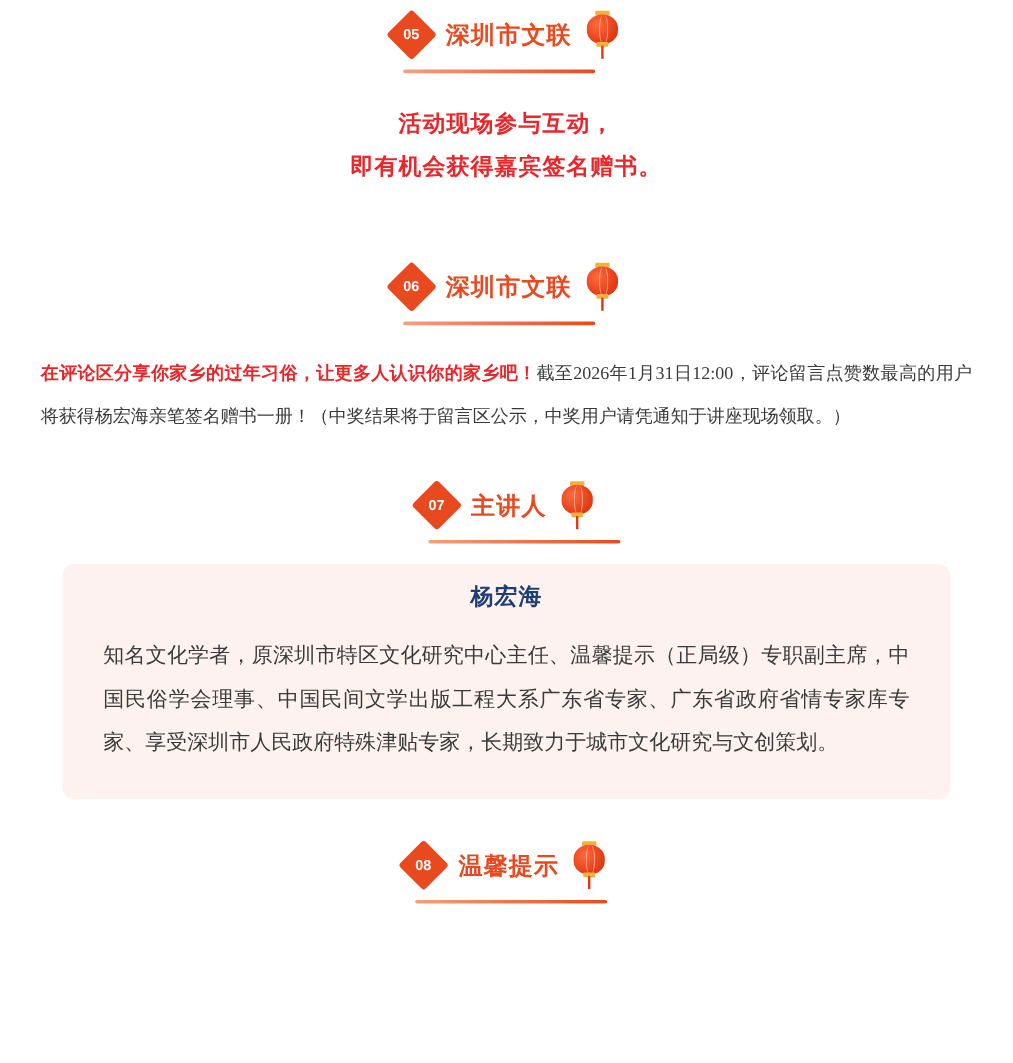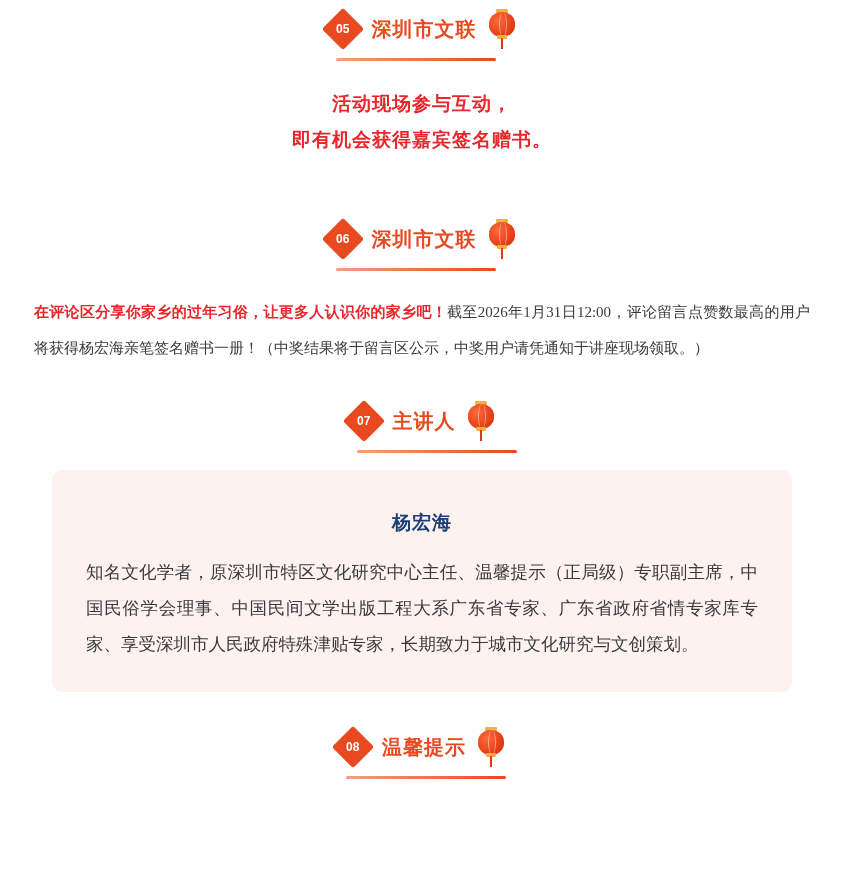--- a/index.html
+++ b/index.html
@@ -138,21 +138,21 @@
   .body-text .hl {
     color: #e8272c;
     font-weight: bold;
   }
 
   
   .speaker-card {
     margin: 20px 34px 0 34px;
     background: #fdf2ef;
     border-radius: 10px;
-    padding: 40px 34px 30px 34px;
+    padding: 14px 34px 30px 34px;
     box-sizing: border-box;
   }
   .speaker-name {
     text-align: center;
     font-size: 19px;
     font-weight: bold;
     color: #1d3f73;
     letter-spacing: 1px;
     margin-bottom: 18px;
   }

